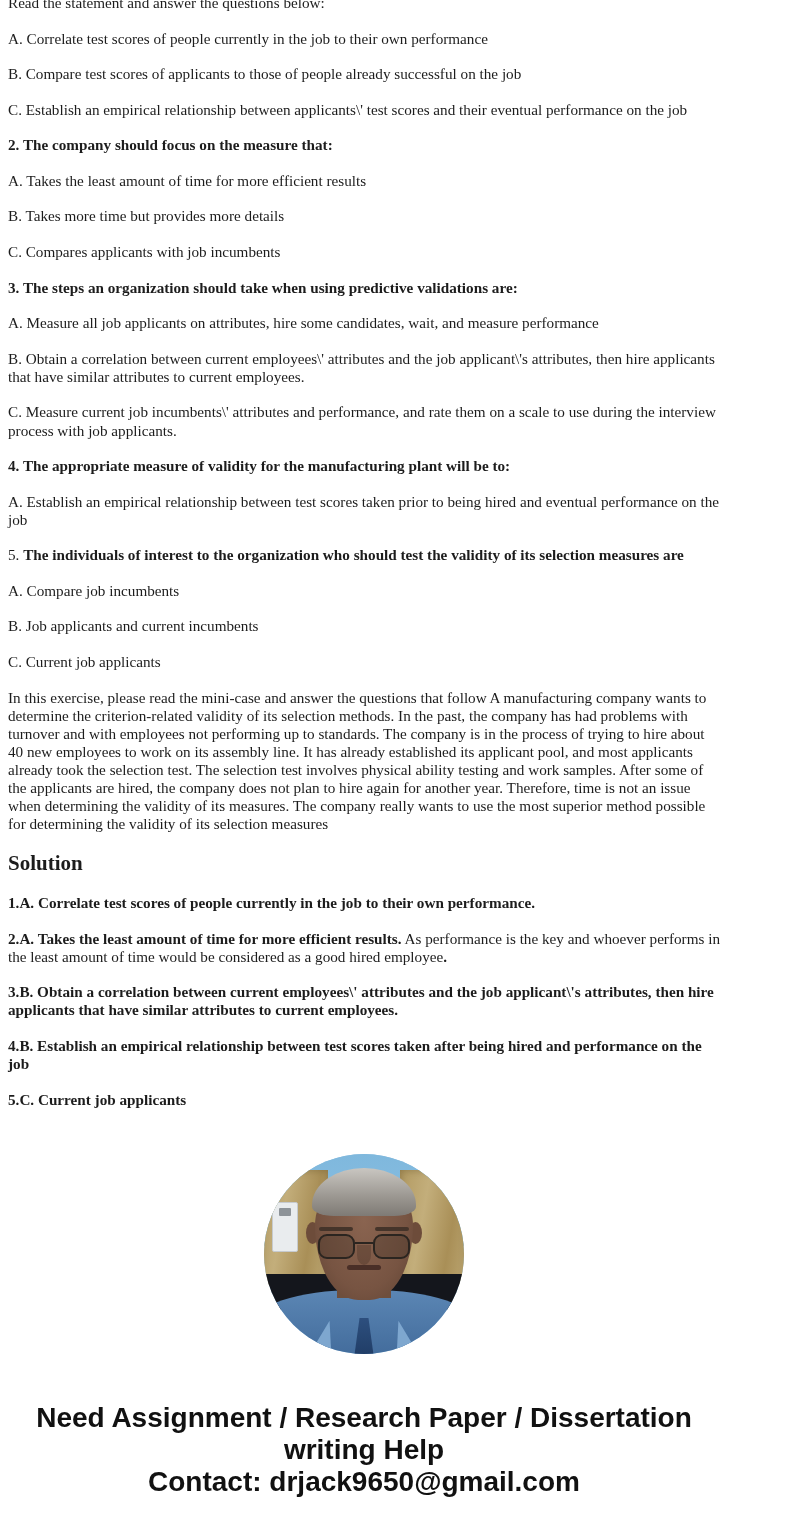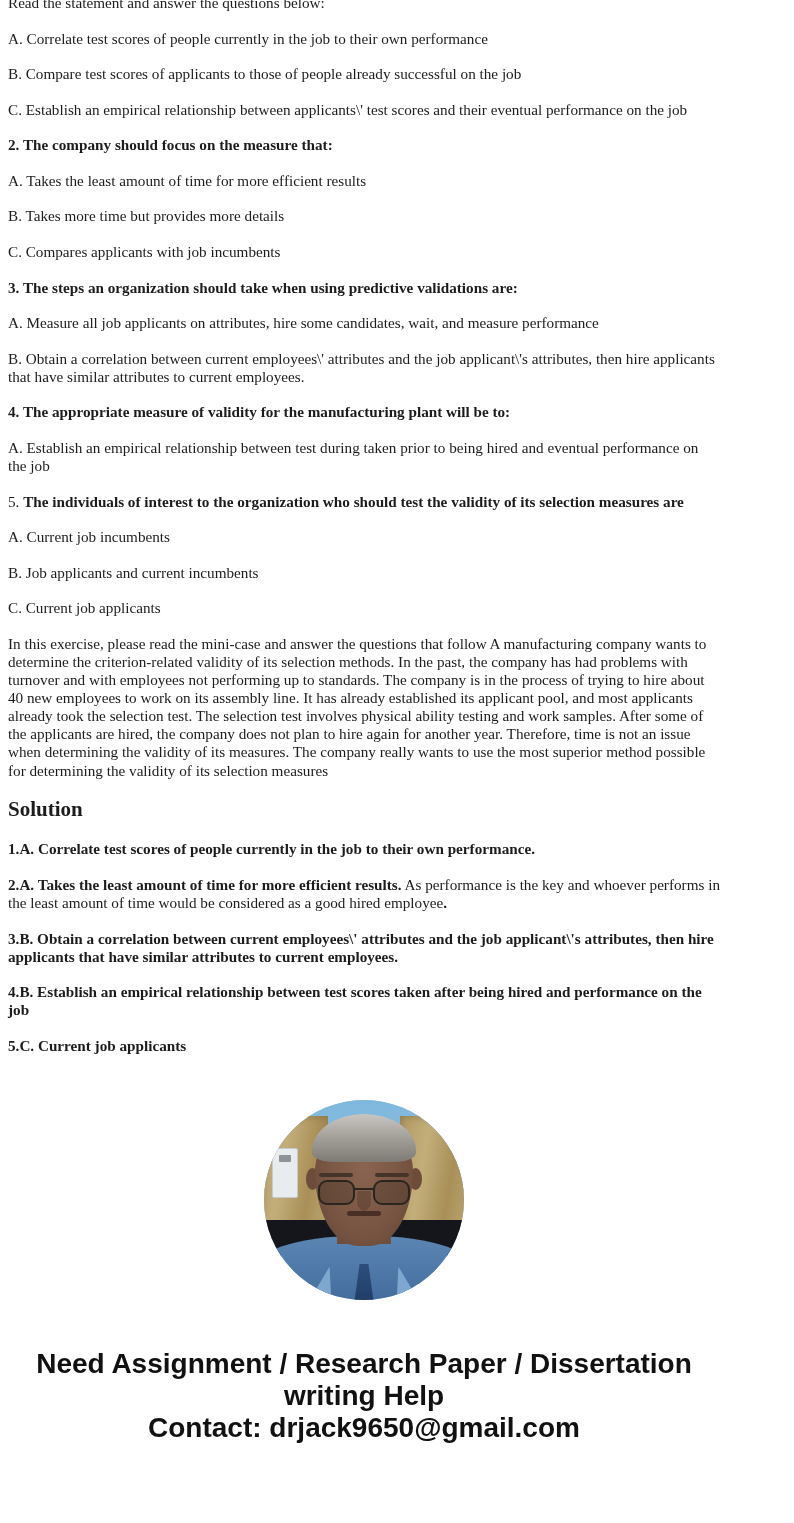--- a/index.html
+++ b/index.html
@@ -247,26 +247,27 @@
   <p class="line">C. Establish an empirical relationship between applicants\' test scores and their eventual performance on the job</p>
 
   <p class="line b">2. The company should focus on the measure that:</p>
   <p class="line">A. Takes the least amount of time for more efficient results</p>
   <p class="line">B. Takes more time but provides more details</p>
   <p class="line">C. Compares applicants with job incumbents</p>
 
   <p class="line b">3. The steps an organization should take when using predictive validations are:</p>
   <p class="line">A. Measure all job applicants on attributes, hire some candidates, wait, and measure performance</p>
   <p class="line">B. Obtain a correlation between current employees\' attributes and the job applicant\'s attributes, then hire applicants that have similar attributes to current employees.</p>
+  <p class="line">C. Measure current job incumbents\' attributes and performance, and rate them on a scale to use during the interview process with job applicants.</p>
 
   <p class="line b">4. The appropriate measure of validity for the manufacturing plant will be to:</p>
-  <p class="line">A. Establish an empirical relationship between test during taken prior to being hired and eventual performance on the job</p>
+  <p class="line">A. Establish an empirical relationship between test scores taken prior to being hired and eventual performance on the job</p>
 
   <p class="line"><span>5.</span> <span class="b">The individuals of interest to the organization who should test the validity of its selection measures are</span></p>
-  <p class="line">A. Current job incumbents</p>
+  <p class="line">A. Compare job incumbents</p>
   <p class="line">B. Job applicants and current incumbents</p>
   <p class="line">C. Current job applicants</p>
 
   <p class="line">In this exercise, please read the mini-case and answer the questions that follow A manufacturing company wants to determine the criterion-related validity of its selection methods. In the past, the company has had problems with turnover and with employees not performing up to standards. The company is in the process of trying to hire about 40 new employees to work on its assembly line. It has already established its applicant pool, and most applicants already took the selection test. The selection test involves physical ability testing and work samples. After some of the applicants are hired, the company does not plan to hire again for another year. Therefore, time is not an issue when determining the validity of its measures. The company really wants to use the most superior method possible for determining the validity of its selection measures</p>
 
   <h2 class="solution">Solution</h2>
 
   <p class="line"><span class="b">1.A. Correlate test scores of people currently in the job to their own performance.</span><span></span><span class="b"></span></p>
 
   <p class="line"><span class="b">2.A. Takes the least amount of time for more efficient results.</span><span> As performance is the key and whoever performs in the least amount of time would be considered as a good hired employee</span><span class="b">.</span></p>

